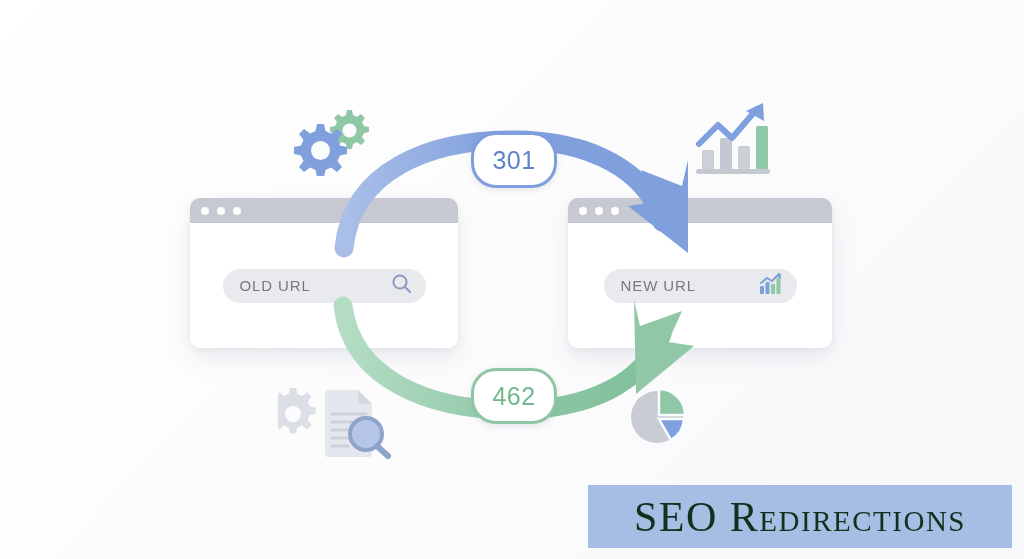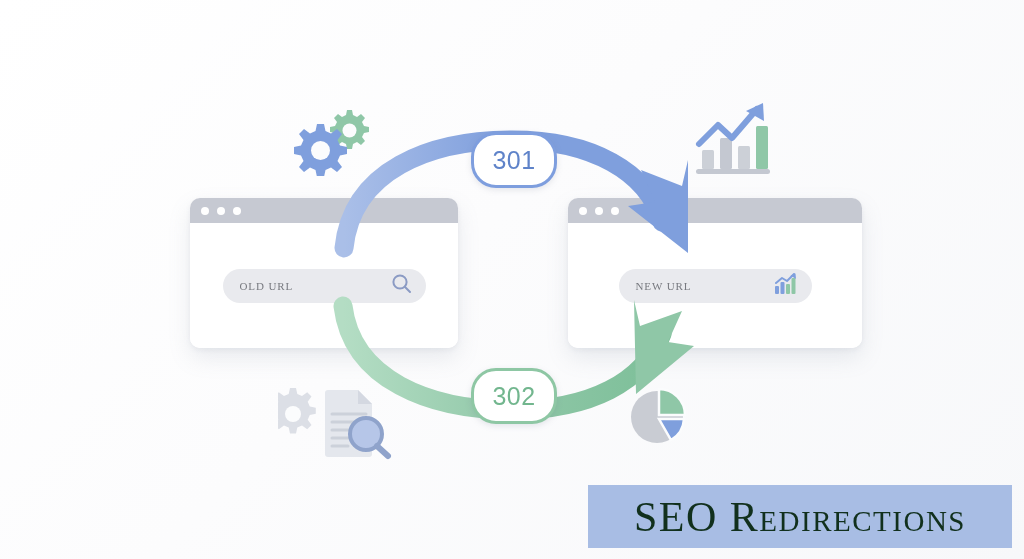--- a/index.html
+++ b/index.html
@@ -23,21 +23,21 @@
 
   
   .browser {
     position: absolute;
     border-radius: 10px;
     background: #ffffff;
     box-shadow: 0 10px 22px rgba(130,140,160,0.16), 0 2px 5px rgba(130,140,160,0.10);
     overflow: hidden;
   }
   .browser.left  { left: 190px; top: 198px; width: 268px; height: 150px; }
-  .browser.right { left: 568px; top: 198px; width: 294px; height: 150px; }
+  .browser.right { left: 568px; top: 198px; width: 264px; height: 150px; }
 
   .titlebar {
     height: 25px;
     background: #c6c9d2;
     display: flex;
     align-items: center;
     padding-left: 11px;
     gap: 8px;
   }
   .dot {
@@ -59,24 +59,24 @@
     border-radius: 17px;
     background: #e9eaee;
     display: flex;
     align-items: center;
     padding: 0 14px 0 17px;
     box-sizing: border-box;
     justify-content: space-between;
   }
   .urlbar.right-bar { width: 193px; }
   .url-text {
-    font-size: 11px;
+    font-size: 15px;
     letter-spacing: 0.9px;
     color: #77797f;
-    font-family: Liberation Serif, serif;
+    font-family: Liberation Sans, sans-serif;
   }
 
   
   .badge {
     position: absolute;
     width: 80px;
     height: 50px;
     border-radius: 25px;
     background: #ffffff;
     display: flex;
@@ -263,20 +263,20 @@
           </svg>
         </span>
       </div>
     </div>
   </div>
 
   <div class="badge b301">
     <span>301</span>
   </div>
   <div class="badge b302">
-    <span>302</span>
+    <span>462</span>
   </div>
 
   <div id="title-banner">
     <span id="title-text">SEO Redirections</span>
   </div>
 
 </div>
 
 </body></html>

